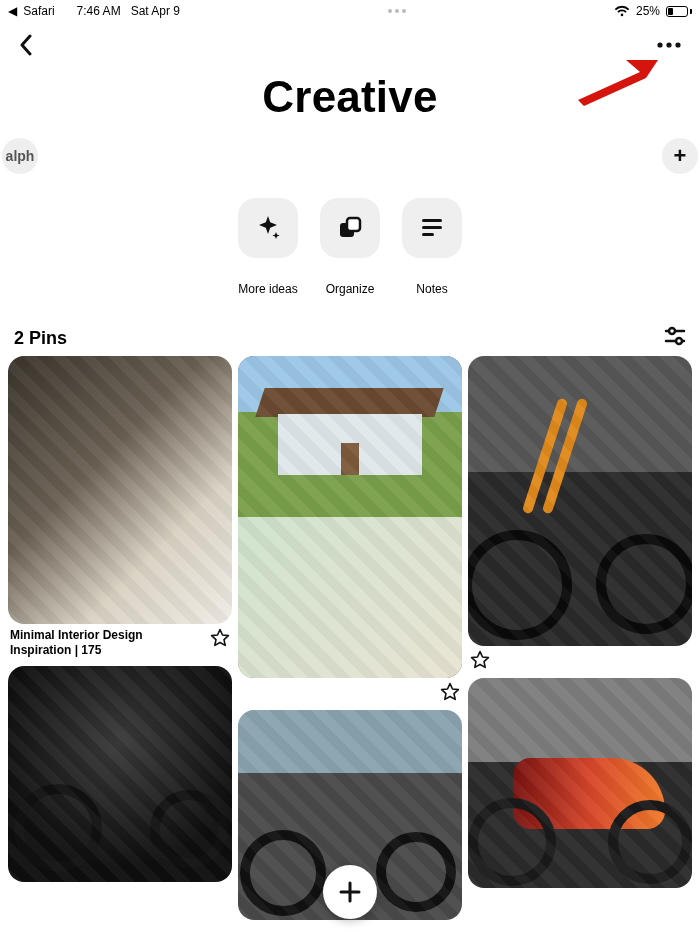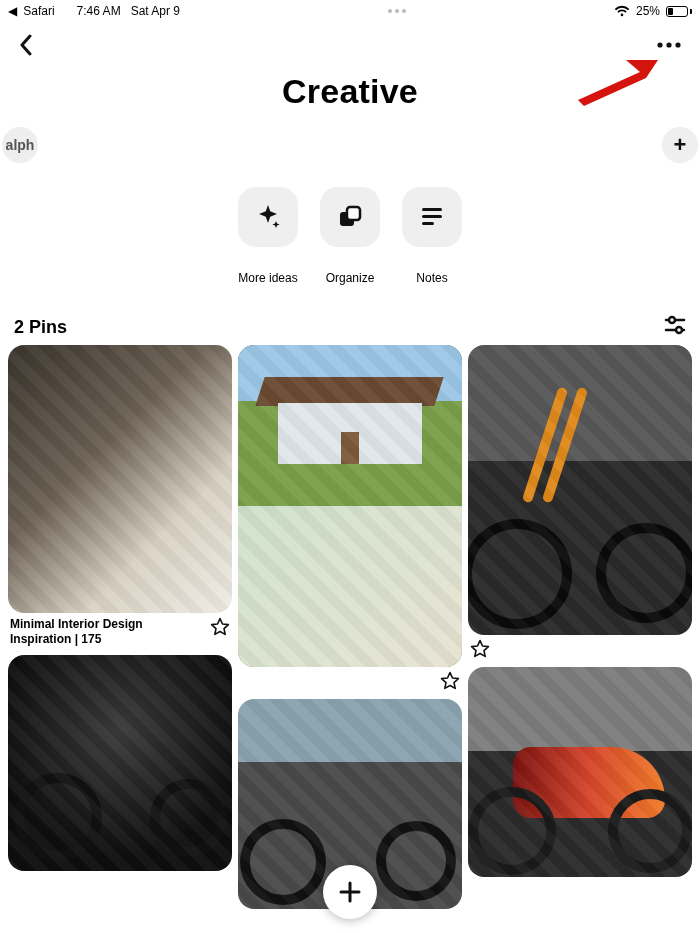--- a/index.html
+++ b/index.html
@@ -8,21 +8,21 @@
   .status-left, .status-right { display:flex; align-items:center; gap:6px; }
   .status-center { display:flex; gap:3px; }
   .dot { width:4px; height:4px; border-radius:50%; background:#bbb; }
   .battery { display:inline-flex; align-items:center; gap:2px;}
   .batt-shell{ width:22px; height:11px; border:1px solid #000; border-radius:3px; position:relative;}
   .batt-fill{ position:absolute; left:1px; top:1px; bottom:1px; width:25%; background:#000; border-radius:1px;}
   .batt-tip{ width:2px; height:5px; background:#000; border-radius:0 1px 1px 0;}
   .topbar { display:flex; align-items:center; justify-content:space-between; height:46px; padding:0 18px;}
   .back-chevron svg, .more-dots svg, .wifi-icon svg { display:block;}
   .header { text-align:center; }
-  .title { font-size:34px; font-weight:700; letter-spacing:0.2px; margin-top:4px;}
+  .title { font-size:44px; font-weight:700; letter-spacing:0.2px; margin-top:4px;}
   .collab-row{ display:flex; justify-content:space-between; gap:0; margin-top:14px; align-items:center;}
   .avatar{ width:40px; height:40px; border-radius:50%; background:#eee; display:flex; align-items:center; justify-content:center; font-size:14px; font-weight:600; color:#555; border:2px solid #fff;}
   .avatar.add{ background:#efefef; margin-left:-8px; font-size:22px; font-weight:700; color:#111;}
   .actions{ display:flex; justify-content:center; gap:22px; margin-top:22px;}
   .action{ display:flex; flex-direction:column; align-items:center; gap:24px;}
   .action-btn{ width:60px; height:60px; border-radius:18px; background:#efefef; display:flex; align-items:center; justify-content:center;}
   .action-label{ font-size:12px; font-weight:500;}
   .pins-header{ display:flex; align-items:center; justify-content:space-between; padding:0 14px; margin-top:30px;}
   .pins-count{ font-size:18px; font-weight:700;}
   .grid{ display:flex; gap:6px; padding:6px 8px 0 8px;}

